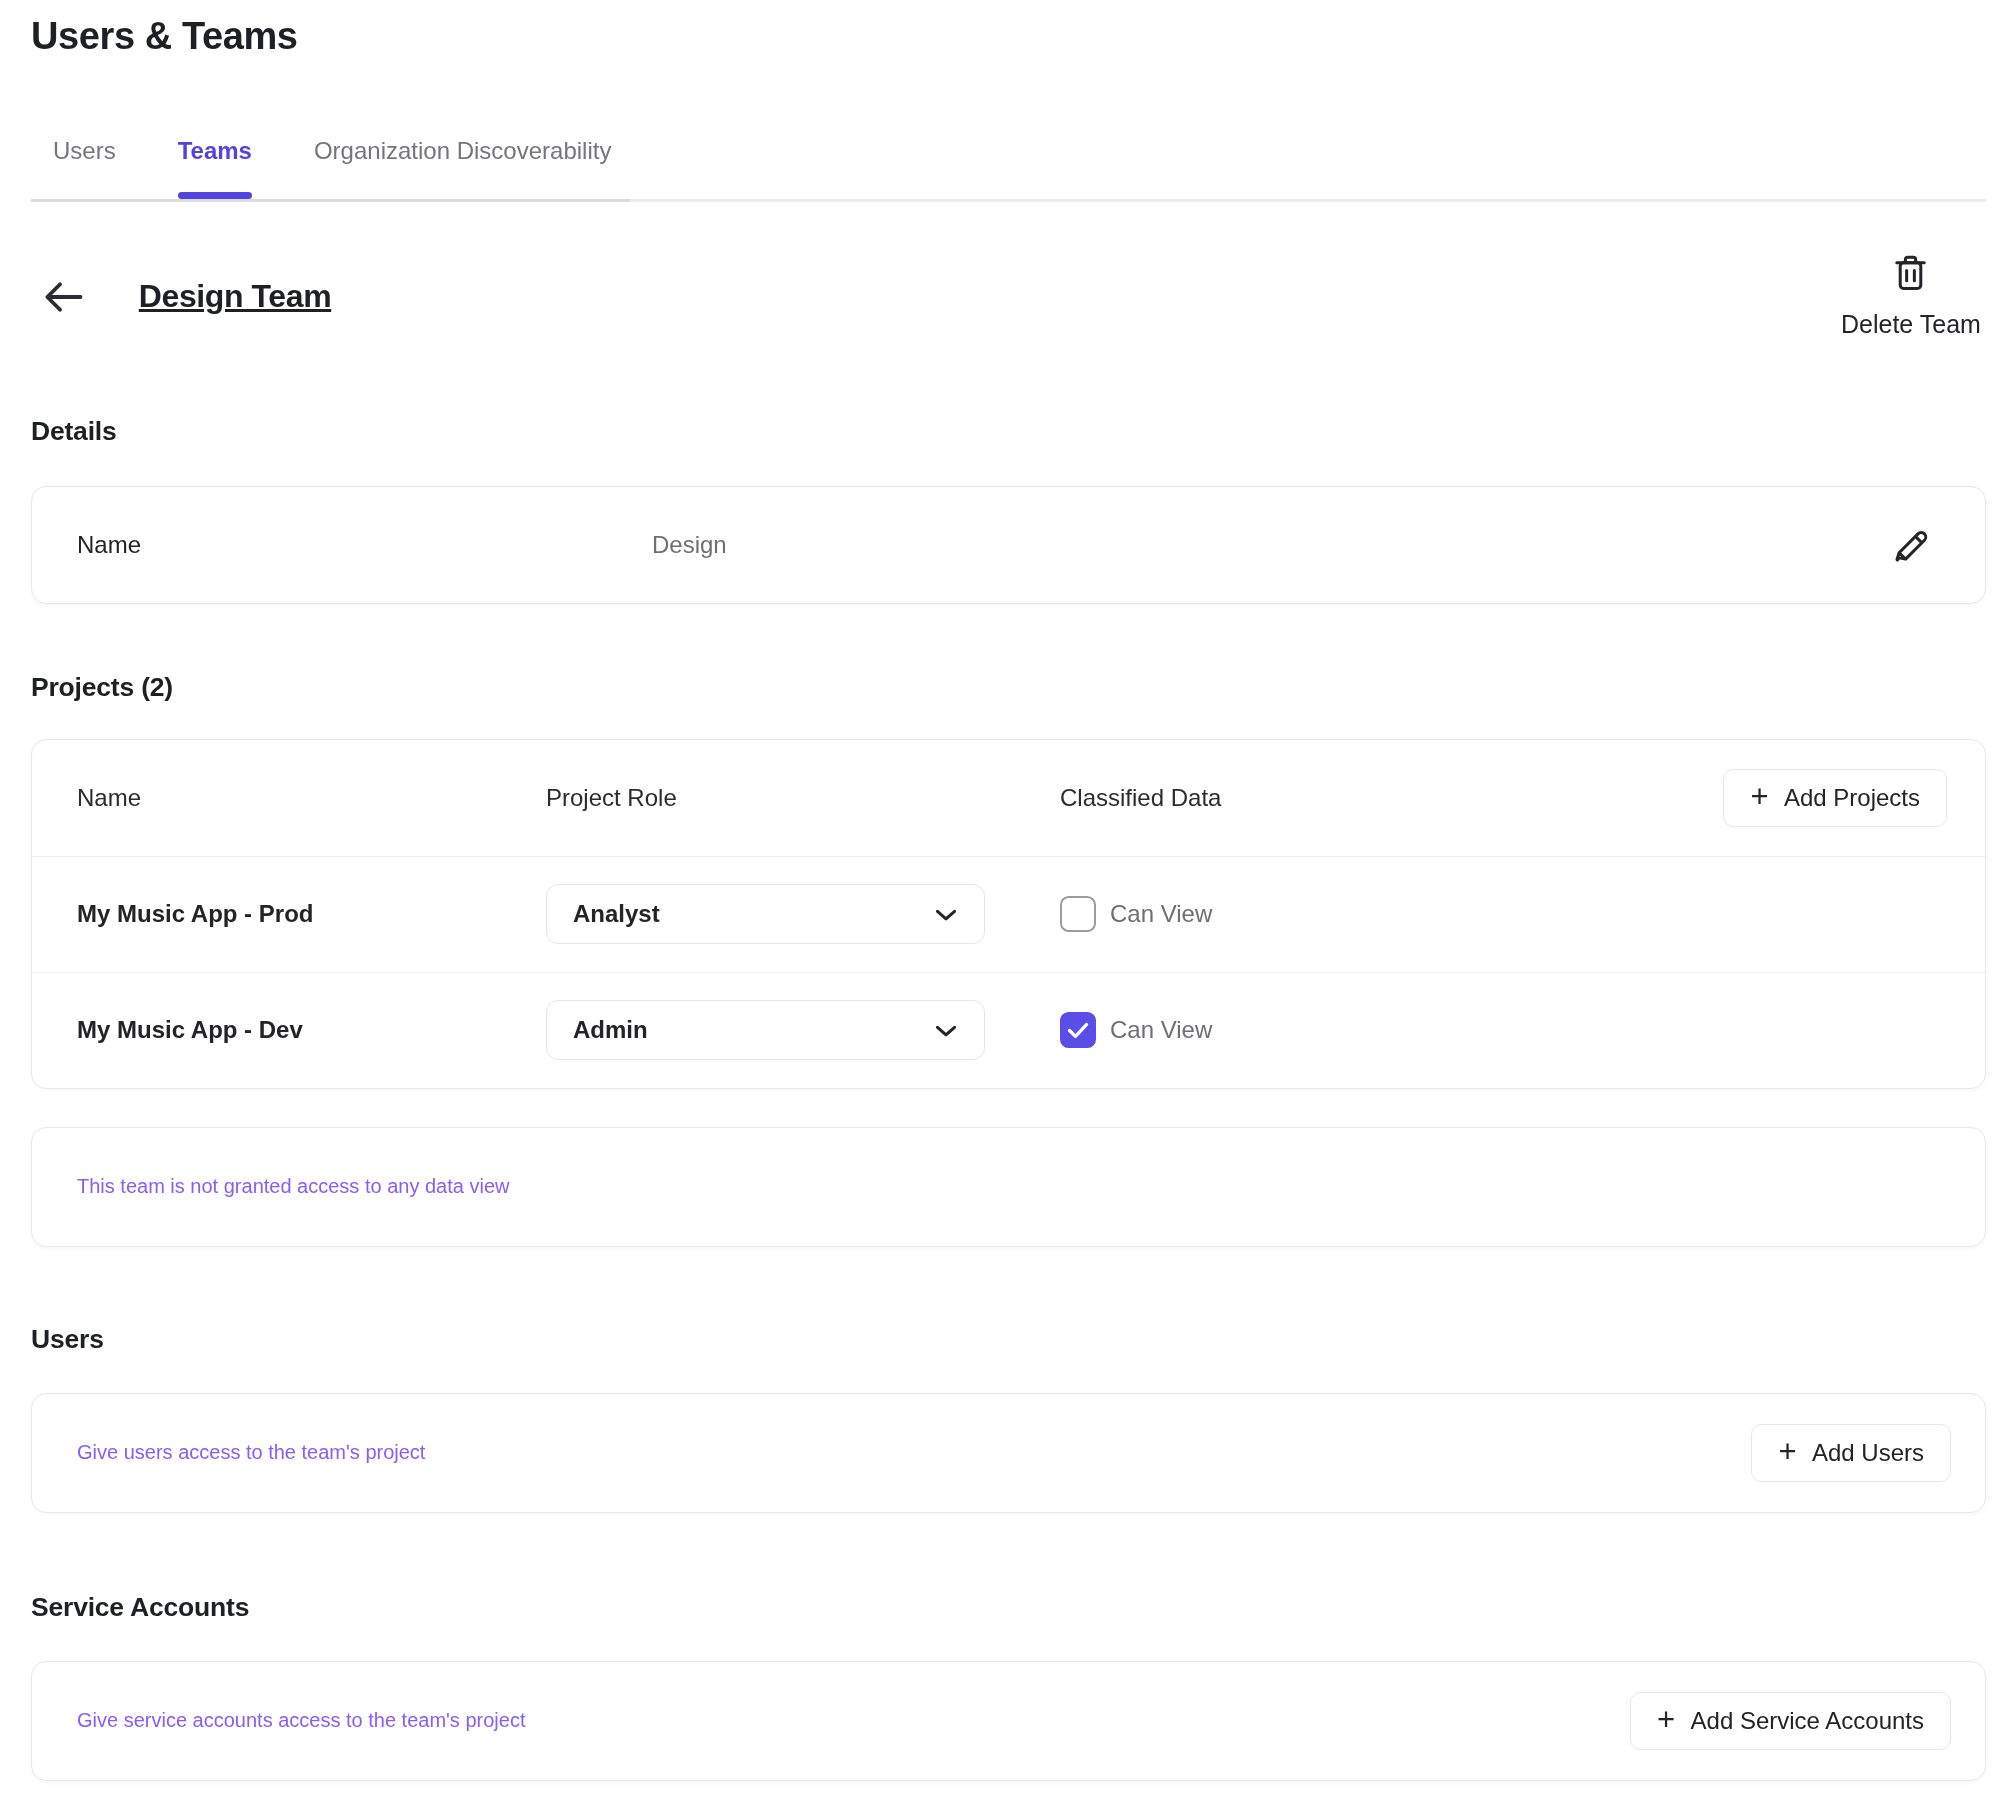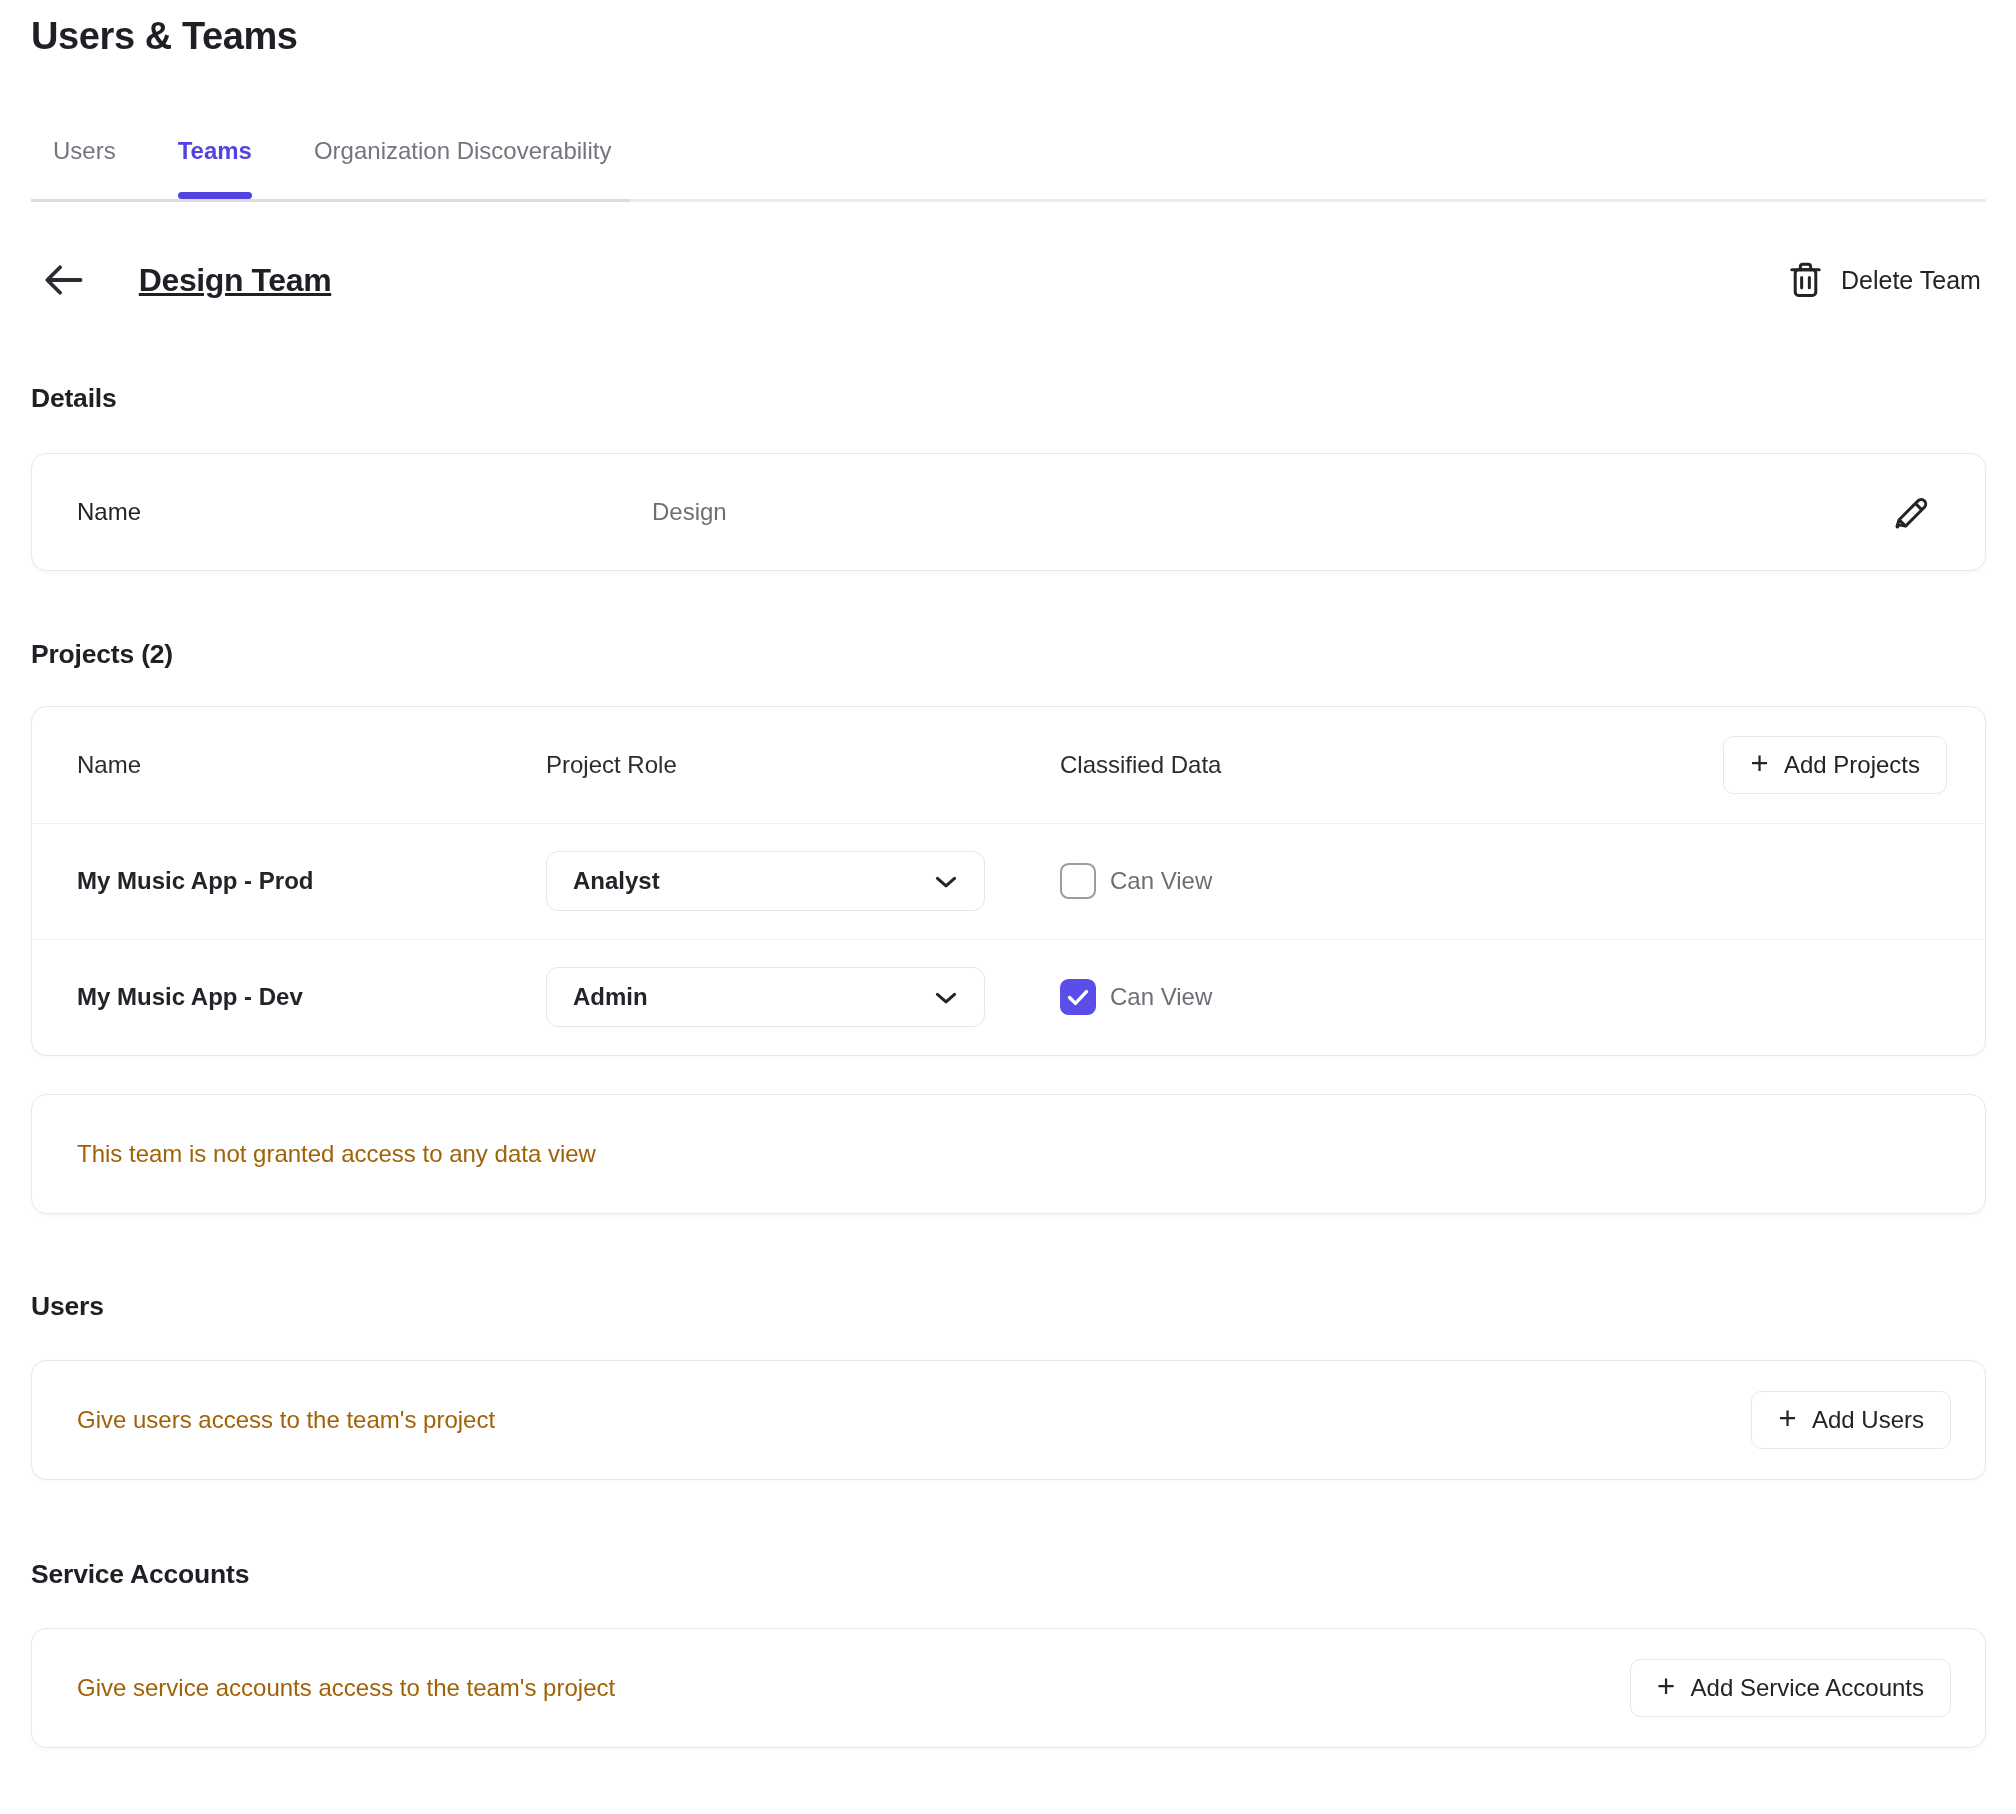--- a/index.html
+++ b/index.html
@@ -73,21 +73,21 @@
     margin-left: 50px;
     color: #1f2025;
     text-decoration: underline;
   }
   .delete-team-btn {
     margin-left: auto;
     margin-right: 5.1px;
     background: none; border: none; cursor: pointer;
     display: flex; align-items: center; gap: 19px;
     font-family: "Liberation Sans", sans-serif;
-    font-size: 25px; font-weight: 500; color: #232329;
+    font-size: 25px; font-weight: 500; color: #232329; flex-direction: column;
   }
 
   
   .section-heading {
     font-size: 26.5px;
     font-weight: 700;
     color: #1f2025;
     letter-spacing: -0.2px;
   }
 
@@ -175,21 +175,21 @@
 
   
   .dataviews-heading { margin-top: 80px; }
   .empty-card {
     margin-top: 38px;
     height: 120px;
     display: flex;
     align-items: center;
     padding: 0 34px 0 45px;
   }
-  .empty-text { font-size: 24px; color: #a16207; }
+  .empty-text { font-size: 20px; color: #8b5cf6; }
   .empty-card .outline-btn { margin-left: auto; }
   .users-heading { margin-top: 77px; }
   .service-heading { margin-top: 79px; }
 
   svg { flex-shrink: 0; }
 </style>
 </head>
 <body>
 
 <div class="page">

